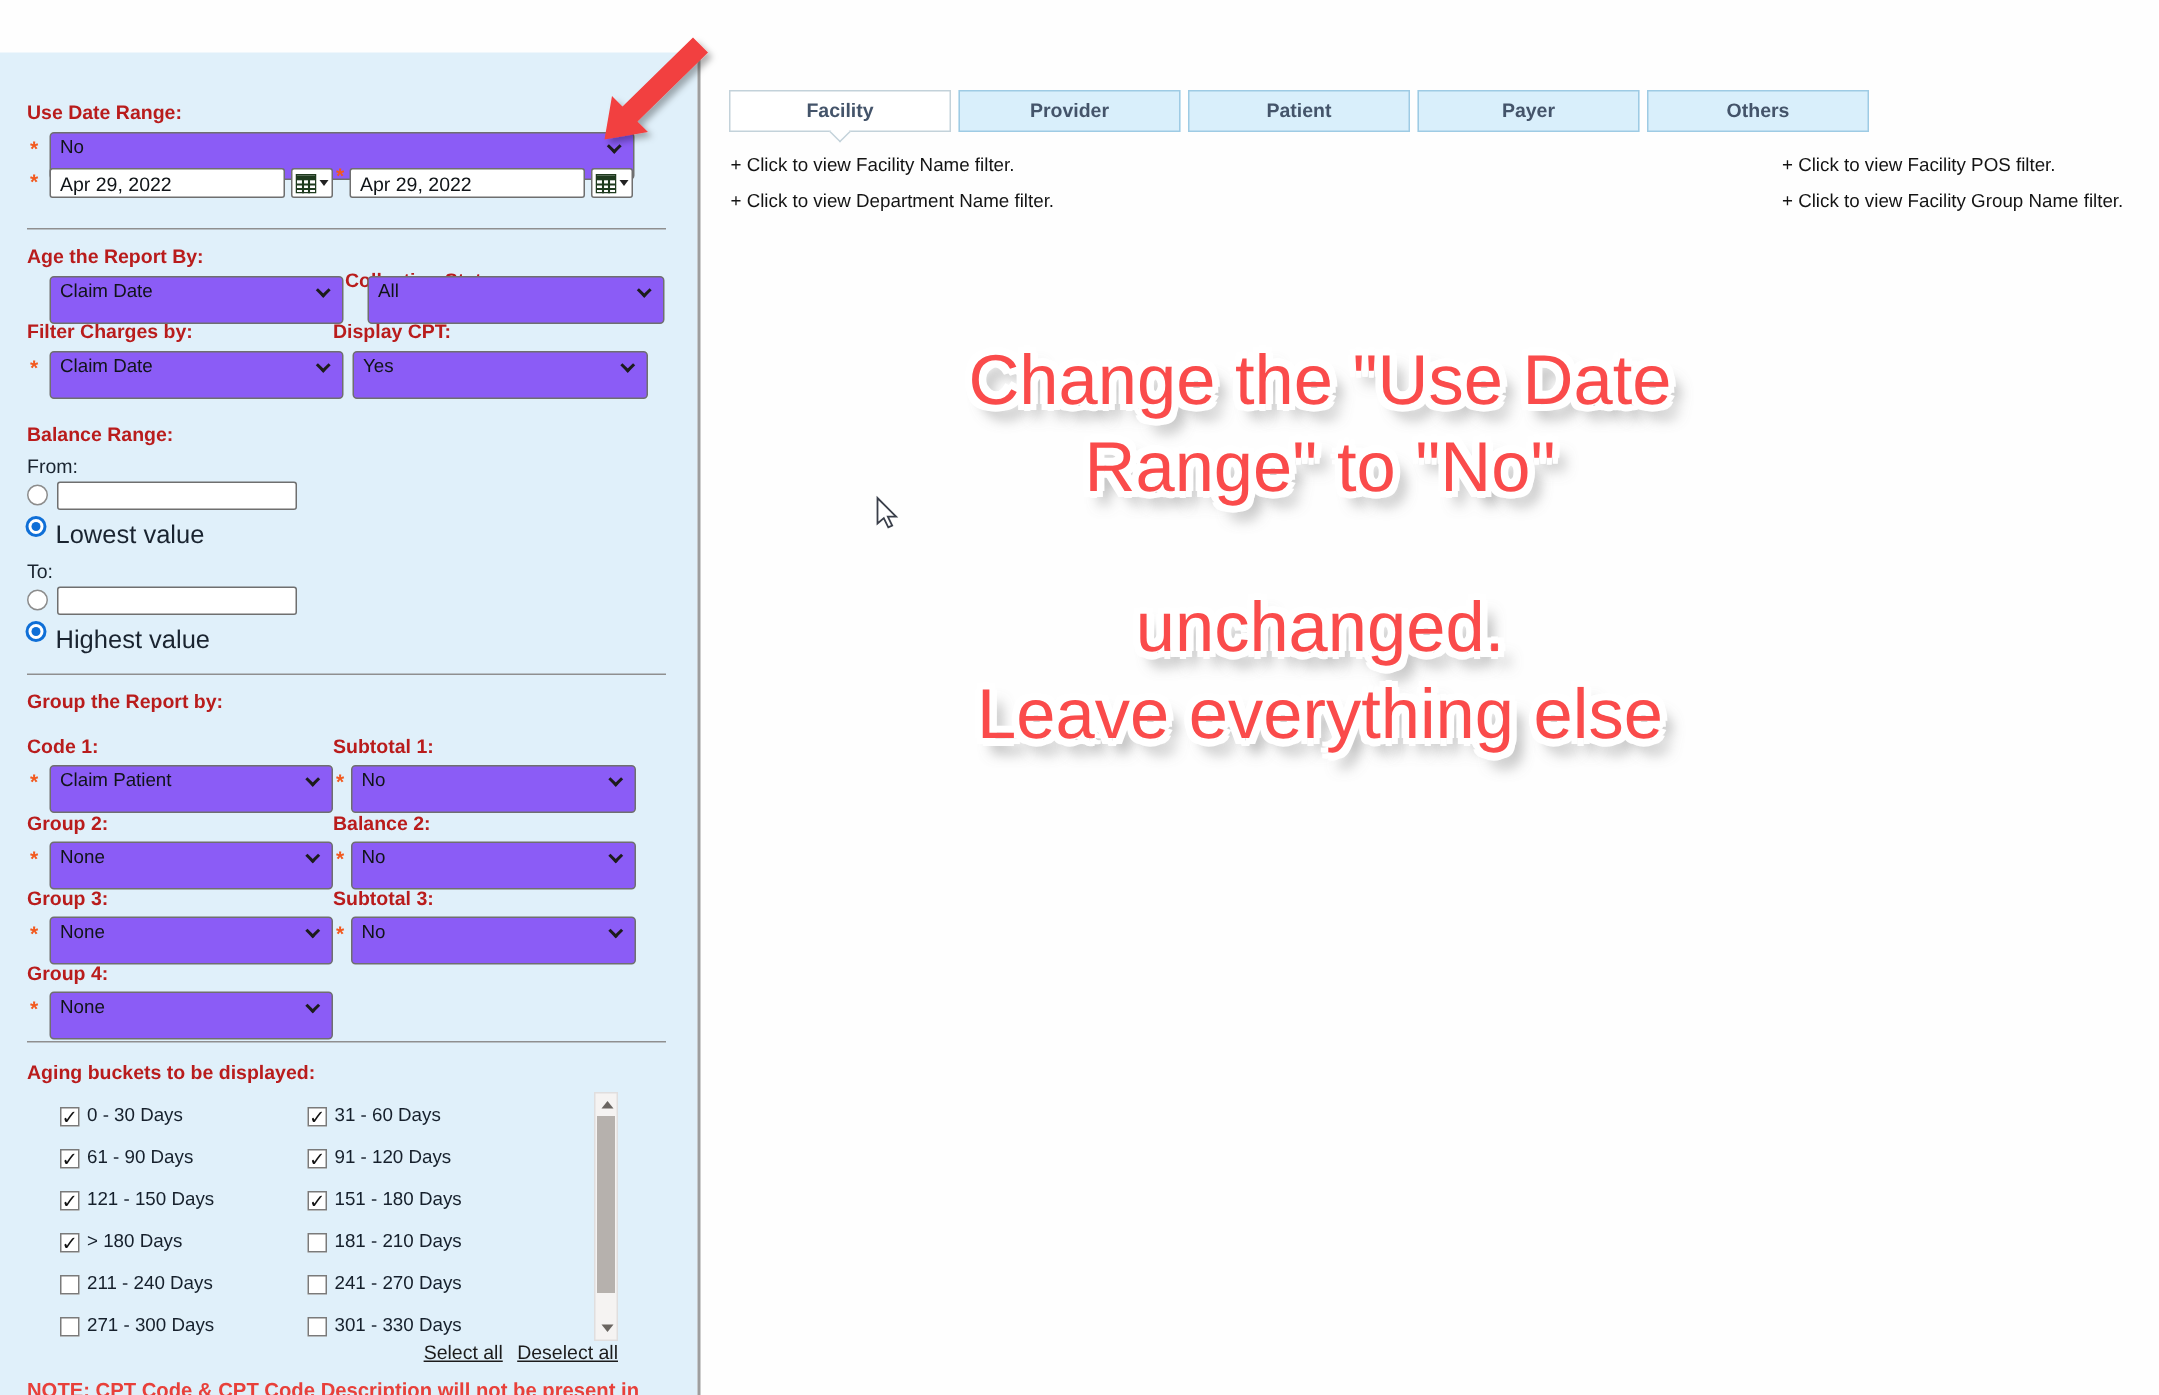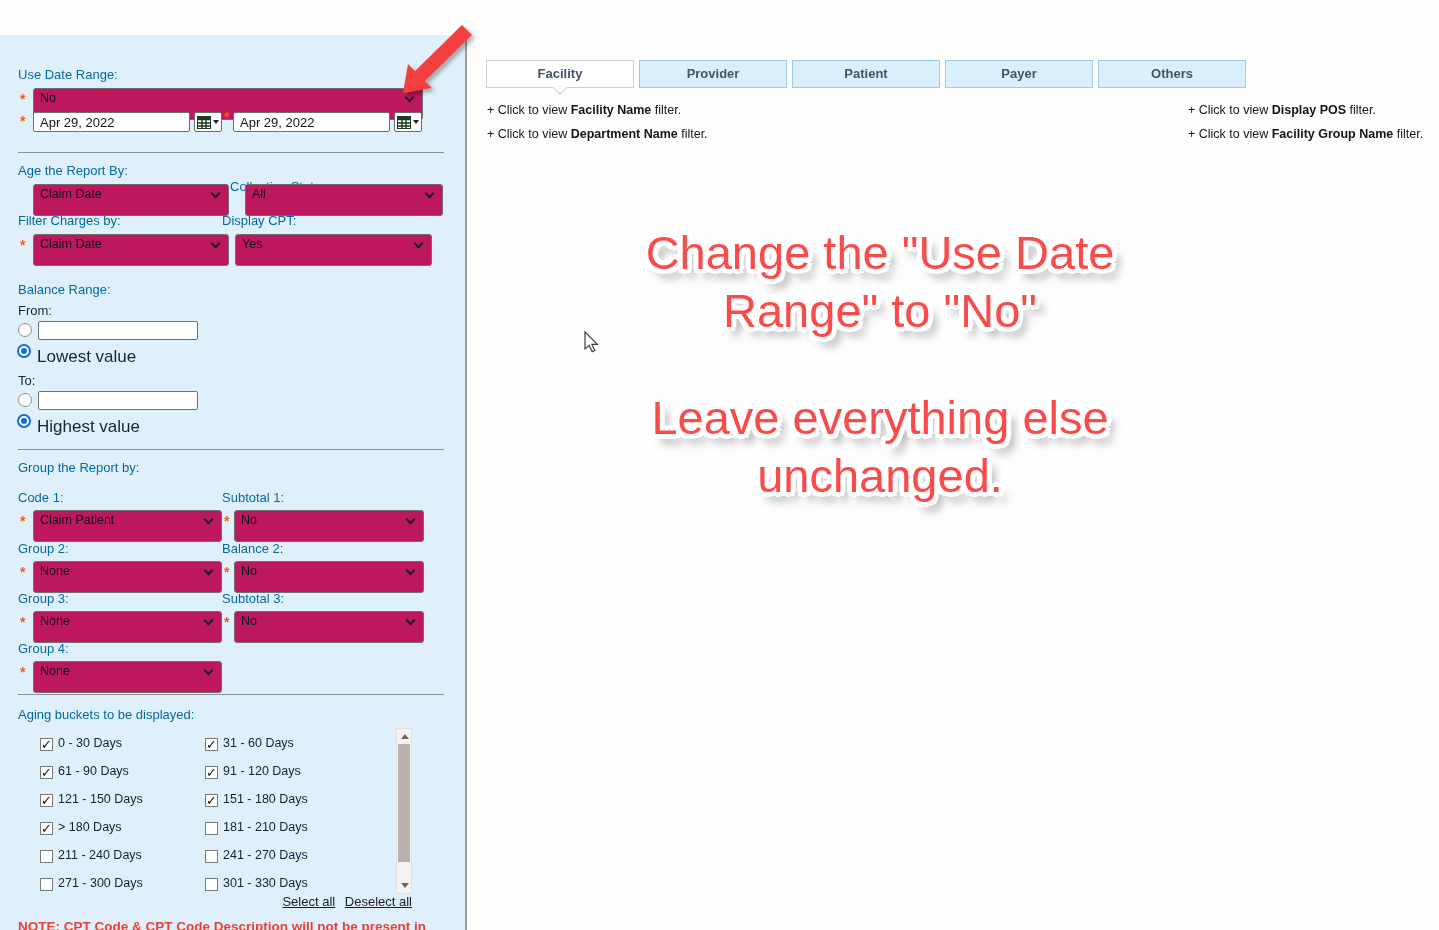--- a/index.html
+++ b/index.html
@@ -8,26 +8,26 @@
 
   
   .titlebar { position:absolute; left:0; top:0; width:1439px; height:35px; background:#2878c8; color:#fff;
               font-size:15px; font-weight:700; line-height:35px; padding-left:18px; }
 
   
   .panel-bg { position:absolute; left:0; top:35px; width:465px; height:895px; background:#e0f0fa; }
   .vdivider { position:absolute; left:465px; top:35px; width:2px; height:895px; background:#9e9e9e; }
 
   .abs { position:absolute; }
-  .lbl { font-size:13px; font-weight:400; color:#0369a1; white-space:nowrap;text-align:center; }
+  .lbl { font-size:13px; font-weight:700; color:#b91c1c; white-space:nowrap;text-align:center; }
   .lbl-reg { font-size:13px; font-weight:400; color:#1a2430; white-space:nowrap; }
   .small-lbl { font-size:17px; color:#1a2430; white-space:nowrap; }
   .ast { color:#f2591e; font-size:14px; font-weight:700; }
 
-  .sel { background:#be185d; border:1px solid #6f6f6f; border-radius:3px; height:32px; font-size:12.5px;
+  .sel { background:#8b5cf6; border:1px solid #6f6f6f; border-radius:3px; height:32px; font-size:12.5px;
          color:#101418; line-height:18px; padding-left:6px; position:absolute; cursor:default; }
   .sel .chev { position:absolute; right:9px; top:5px; width:7px; height:7px;
                border-right:2px solid #1c1c1c; border-bottom:2px solid #1c1c1c; transform:rotate(45deg); }
 
   .txt { position:absolute; background:#fff; border:1px solid #6f6f6f; border-radius:2px; height:20px;
          font-size:13px; color:#101418; padding-left:6px; font-family:"Liberation Sans","DejaVu Sans",sans-serif; }
 
   .calbtn { position:absolute; width:28px; height:20px; background:#fff; border:1px solid #6f6f6f;
             border-radius:2px; display:flex; align-items:center; justify-content:center; gap:2px; cursor:pointer; }
   .calbtn .caret { width:0; height:0; border-left:3px solid transparent; border-right:3px solid transparent;
@@ -60,21 +60,21 @@
   
   .tabs { position:absolute; left:486px; top:60px; display:flex; gap:5px; }
   .tab { width:148px; height:28px; background:#d9effb; border:1px solid #9ecbe4; text-align:center;
          line-height:26px; font-size:13px; font-weight:600; color:#44546a; position:relative; cursor:pointer; }
   .tab.active { background:#fff; border-color:#c3d2da; }
   .tab.active::after { content:""; position:absolute; left:50%; bottom:-6px; margin-left:-5px; width:9px; height:9px;
                        background:#fff; border-right:1px solid #c3d2da; border-bottom:1px solid #c3d2da;
                        transform:rotate(45deg); }
 
   .flink { position:absolute; font-size:12.5px; color:#141414; white-space:nowrap; cursor:pointer; }
-  .flink b { font-weight:700; }
+  .flink b { font-weight:400; }
 
   
   .anno { position:absolute; left:590px; width:580px; text-align:center; color:#fa4b4b; font-size:47px;
           line-height:58px; font-weight:400; letter-spacing:0px;
           text-shadow:
             -4px -4px 0 #fff, 4px -4px 0 #fff, -4px 4px 0 #fff, 4px 4px 0 #fff,
             -5px 0 0 #fff, 5px 0 0 #fff, 0 -5px 0 #fff, 0 5px 0 #fff,
             7px 9px 9px rgba(110,110,110,0.75); }
 
   .overlay { position:absolute; left:0; top:0; width:1439px; height:930px; pointer-events:none; }
@@ -257,33 +257,33 @@
     <div class="tab"><span>Others</span></div>
   </div>
 
   <div class="flink" style="left:487px;top:103px">
     <span>+ Click to view </span><b>Facility Name</b><span> filter.</span>
   </div>
   <div class="flink" style="left:487px;top:127px">
     <span>+ Click to view </span><b>Department Name</b><span> filter.</span>
   </div>
   <div class="flink" style="left:1188px;top:103px">
-    <span>+ Click to view </span><b>Display POS</b><span> filter.</span>
+    <span>+ Click to view </span><b>Facility POS</b><span> filter.</span>
   </div>
   <div class="flink" style="left:1188px;top:127px">
     <span>+ Click to view </span><b>Facility Group Name</b><span> filter.</span>
   </div>
 
   <div class="anno" style="top:224px">
     <div>Change the "Use Date</div>
     <div>Range" to "No"</div>
   </div>
   <div class="anno" style="top:389px">
+    <div>unchanged.</div>
     <div>Leave everything else</div>
-    <div>unchanged.</div>
   </div>
 
   <svg class="overlay" viewBox="0 0 1439 930">
     <defs>
       <filter id="ashadow" x="-30%" y="-30%" width="170%" height="170%">
         <feDropShadow dx="3" dy="3" stdDeviation="2.2" flood-color="#000" flood-opacity="0.30"></feDropShadow>
       </filter>
     </defs>
     <polygon filter="url(#ashadow)" fill="#f23f3f" points="462,25 472,35 425,81 432,88 403,93 408,64 415,71"></polygon>
     <g transform="translate(585,332)">

